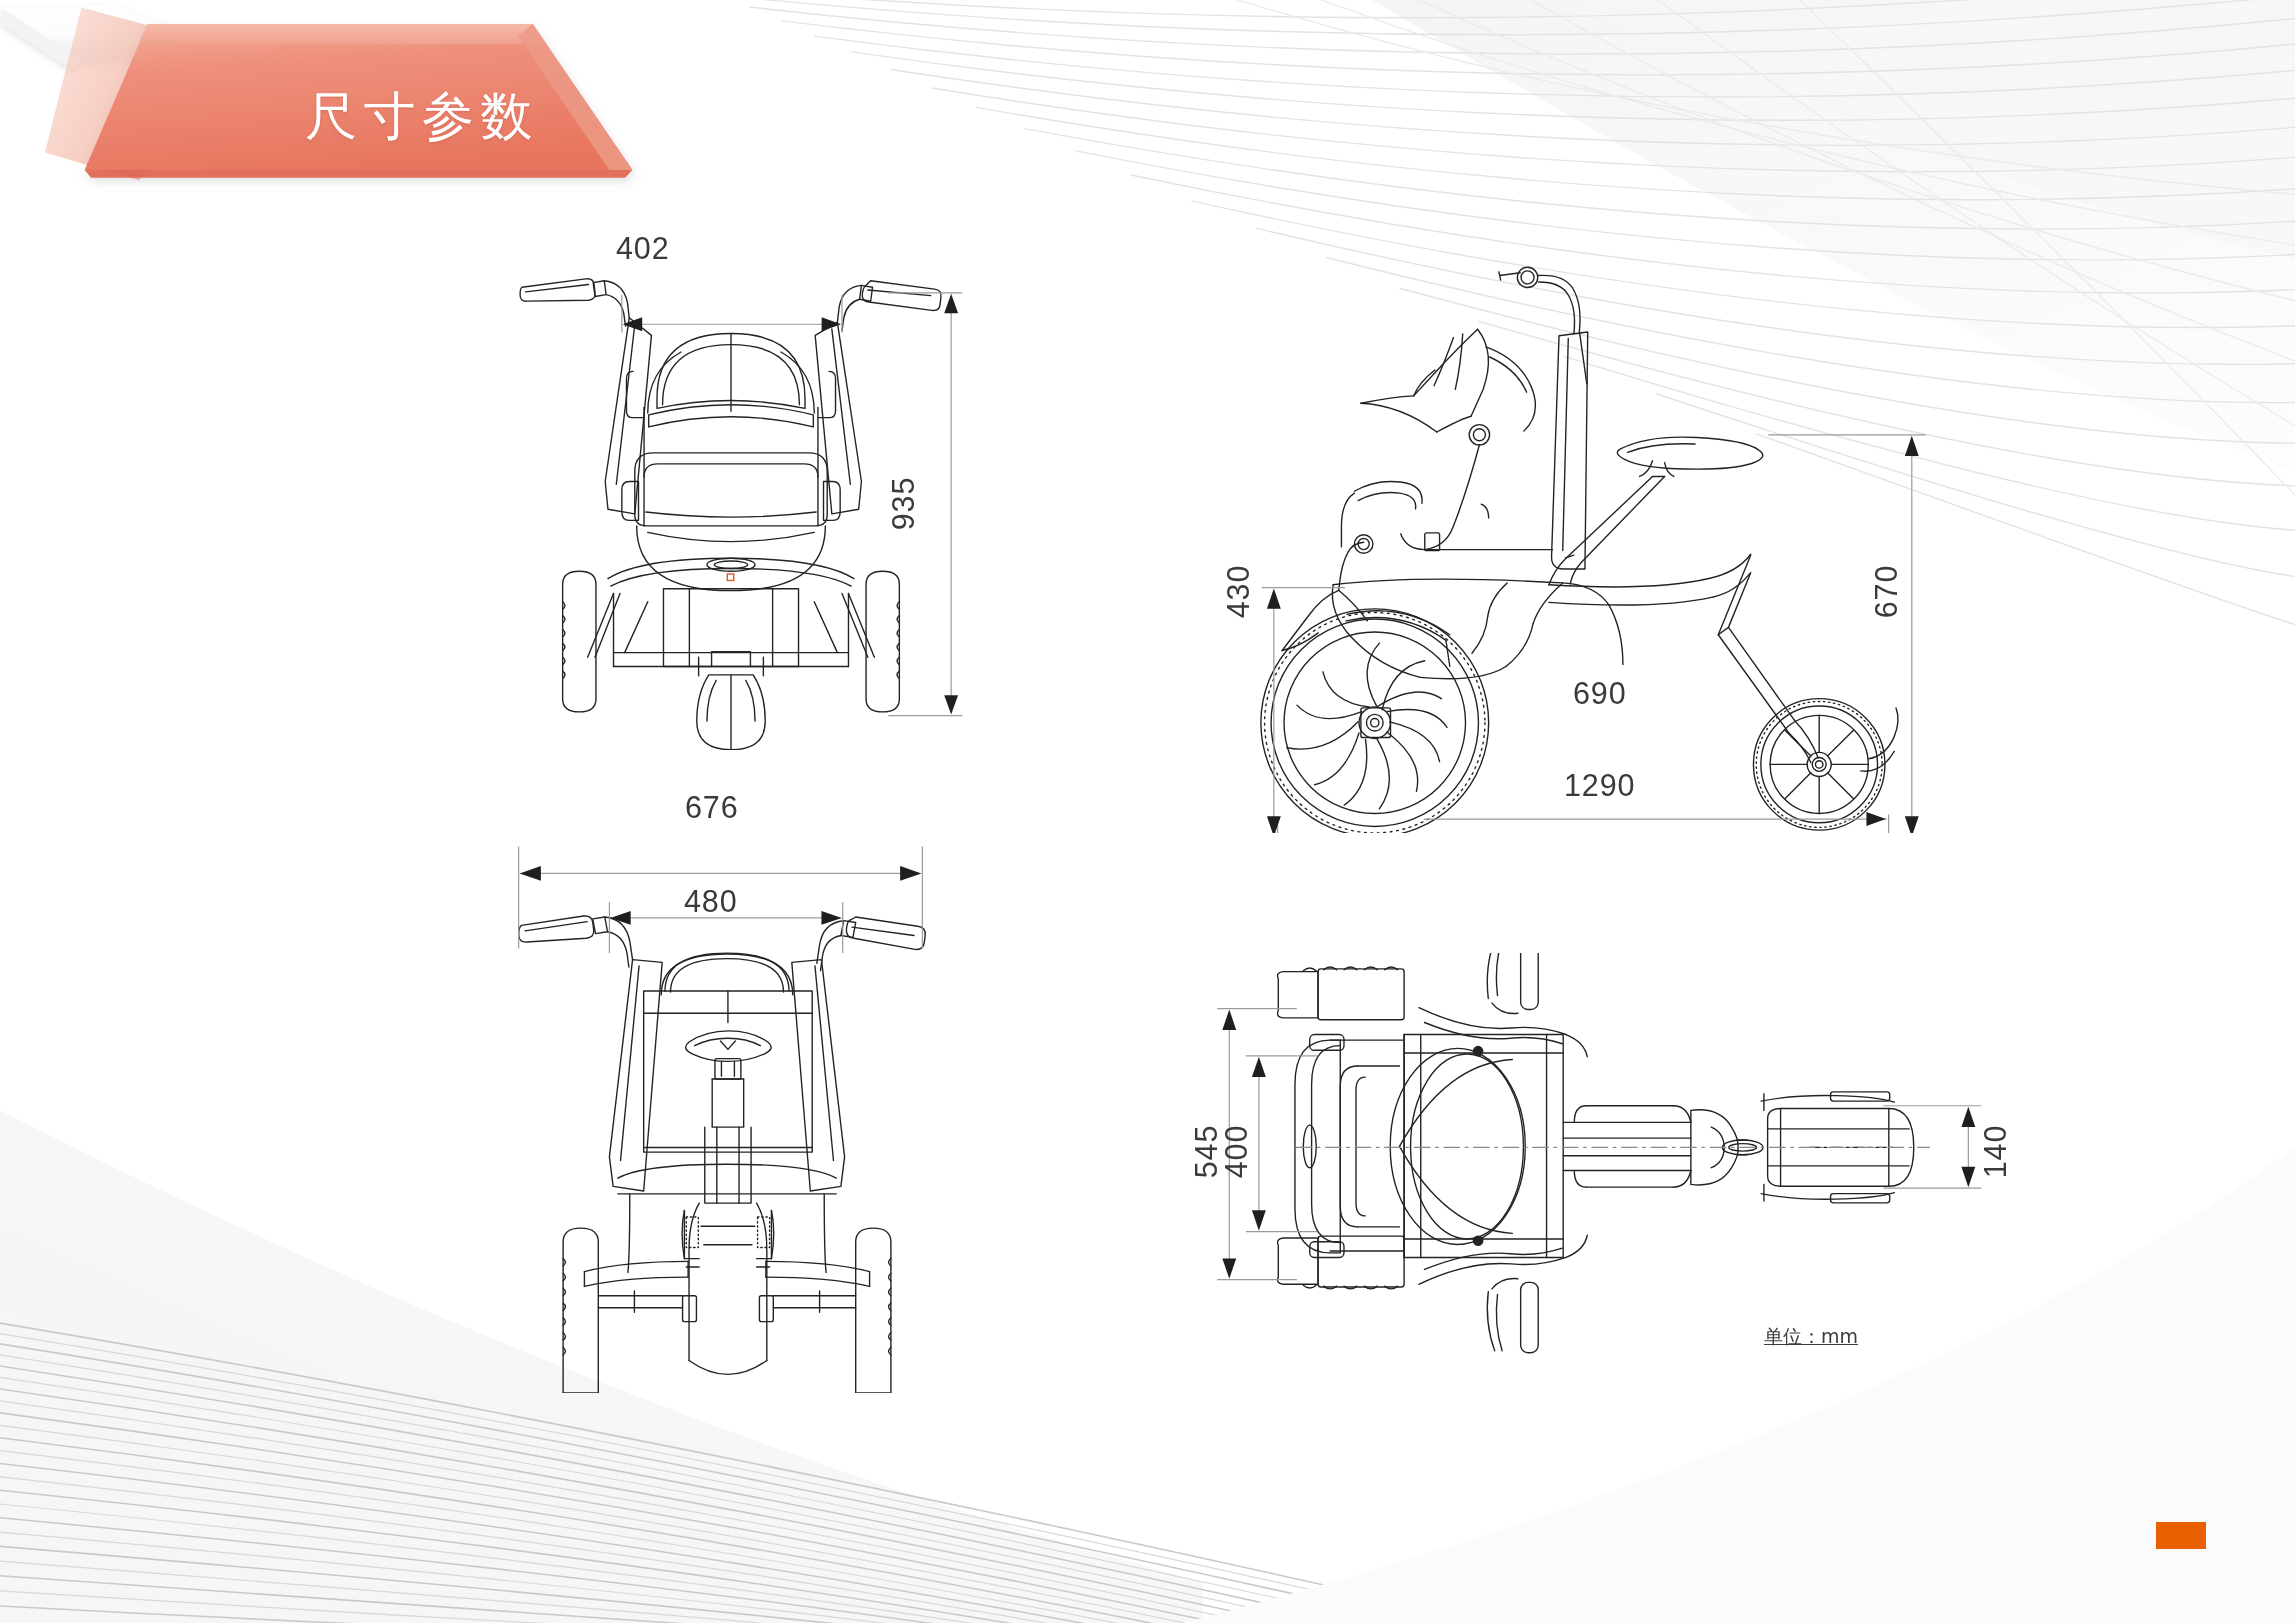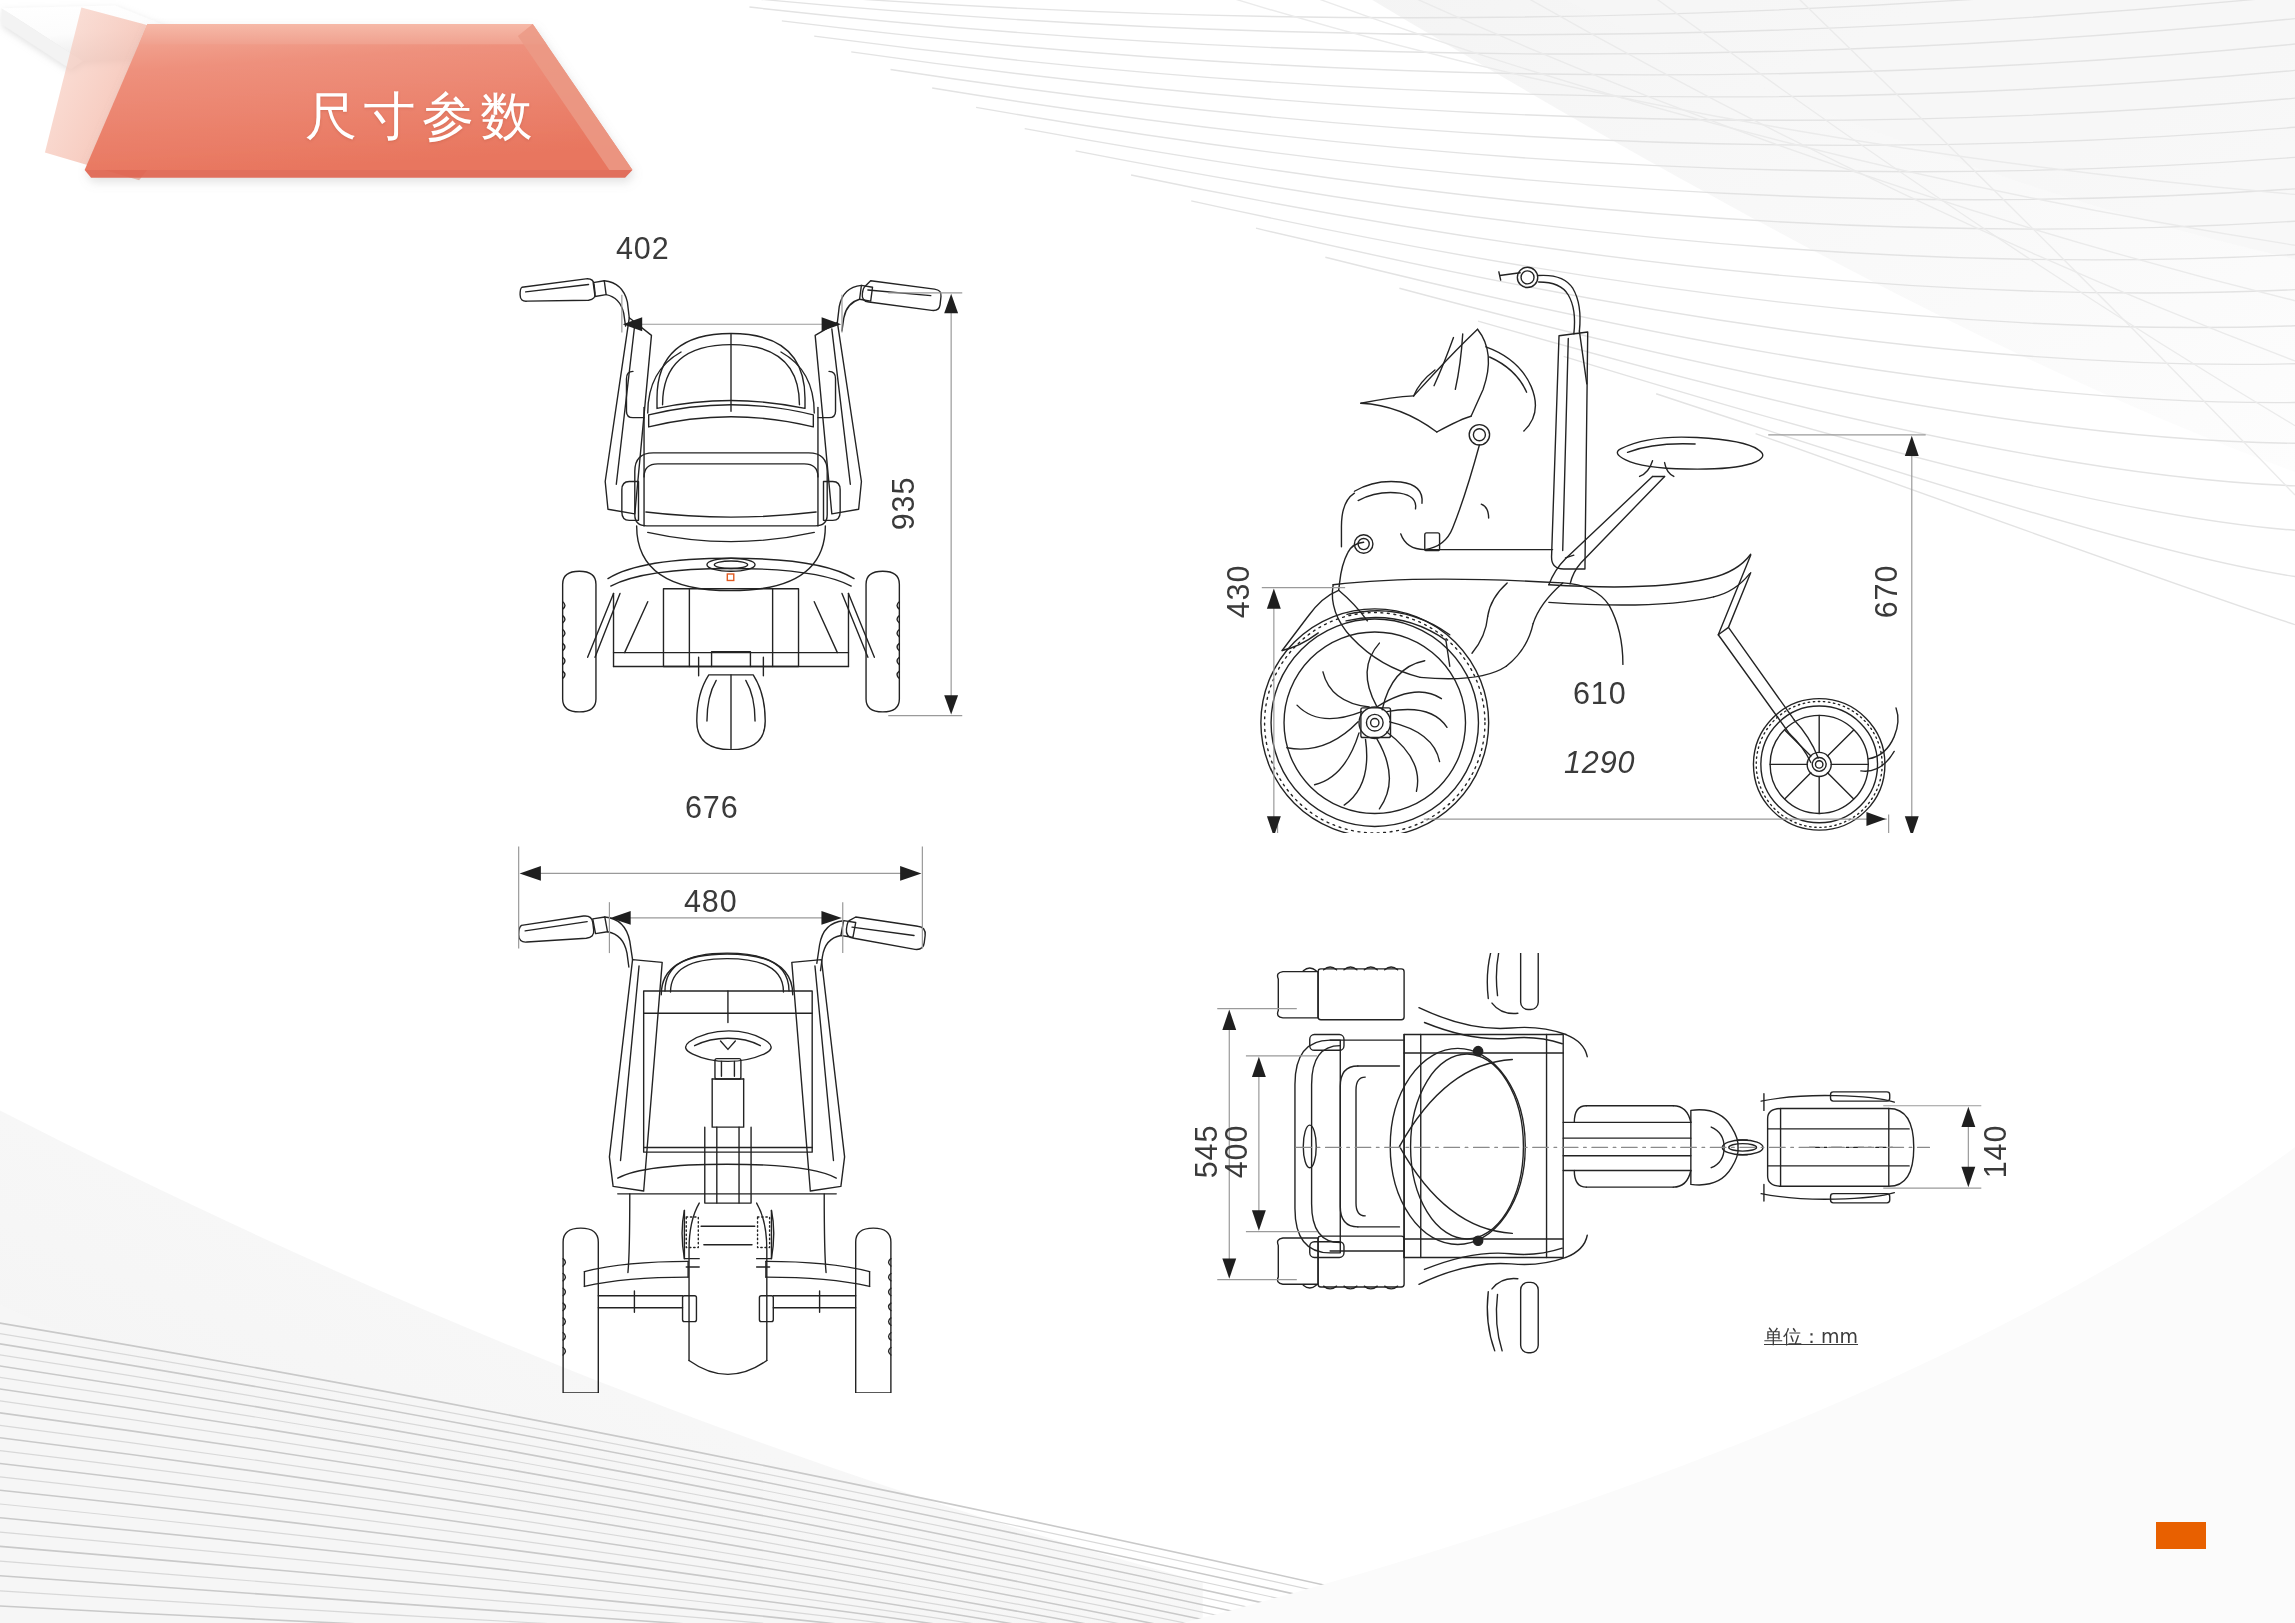--- a/index.html
+++ b/index.html
@@ -518,22 +518,22 @@
       <path d="M 112 1308 L 97 1264 L 127 1264 Z"></path>
       <path d="M 1490 442 L 1475 486 L 1505 486 Z"></path>
       <path d="M 1490 1308 L 1475 1264 L 1505 1264 Z"></path>
       <path d="M 1434 1270 L 1392 1255 L 1392 1285 Z"></path>
       <path d="M 140 1380 L 186 1364 L 186 1396 Z"></path>
       <path d="M 1446 1380 L 1400 1364 L 1400 1396 Z"></path>
     </g>
   </svg>
   <div class="dim rot" style="left:1212px; top:574px;">430</div>
   <div class="dim rot" style="left:1860px; top:574px;">670</div>
-  <div class="dim" style="left:1573px; top:676px;">610</div>
-  <div class="dim" style="left:1564px; top:745px;font-style:italic;">1290</div>
+  <div class="dim" style="left:1573px; top:676px;">690</div>
+  <div class="dim" style="left:1564px; top:768px;">1290</div>
 
   <div class="view" style="left:477px; top:828px;">
     <svg width="500" height="565" viewBox="0 0 1080 1220">
       <g fill="none" stroke="#232323" stroke-width="3" stroke-linejoin="round" stroke-linecap="round">
 
         <g>
           <path d="M 96 210 L 230 190 q 18 -2 20 14 l 2 16 q 2 16 -16 18 L 108 246 q -18 2 -18 -16 q 0 -16 6 -20 Z"></path>
           <path d="M 104 222 L 238 202"></path>
           <path d="M 250 196 L 276 192 l 6 32 l -26 4 Z"></path>
           <path d="M 818 192 L 952 212 q 18 2 16 20 l -2 16 q -2 16 -20 14 L 814 238 q -18 -2 -16 -20 q 2 -16 6 -18 Z"></path>

